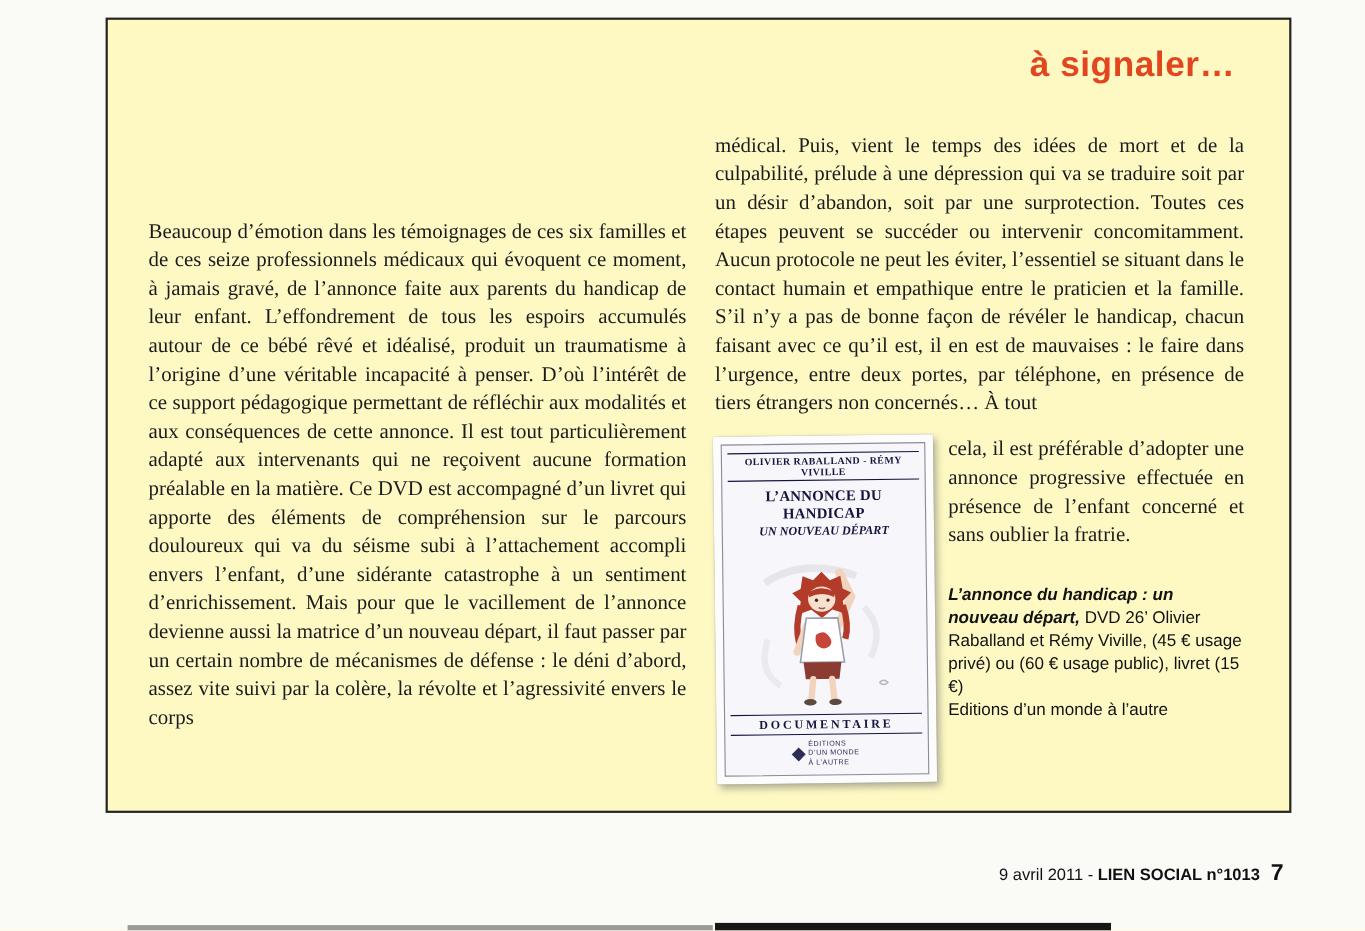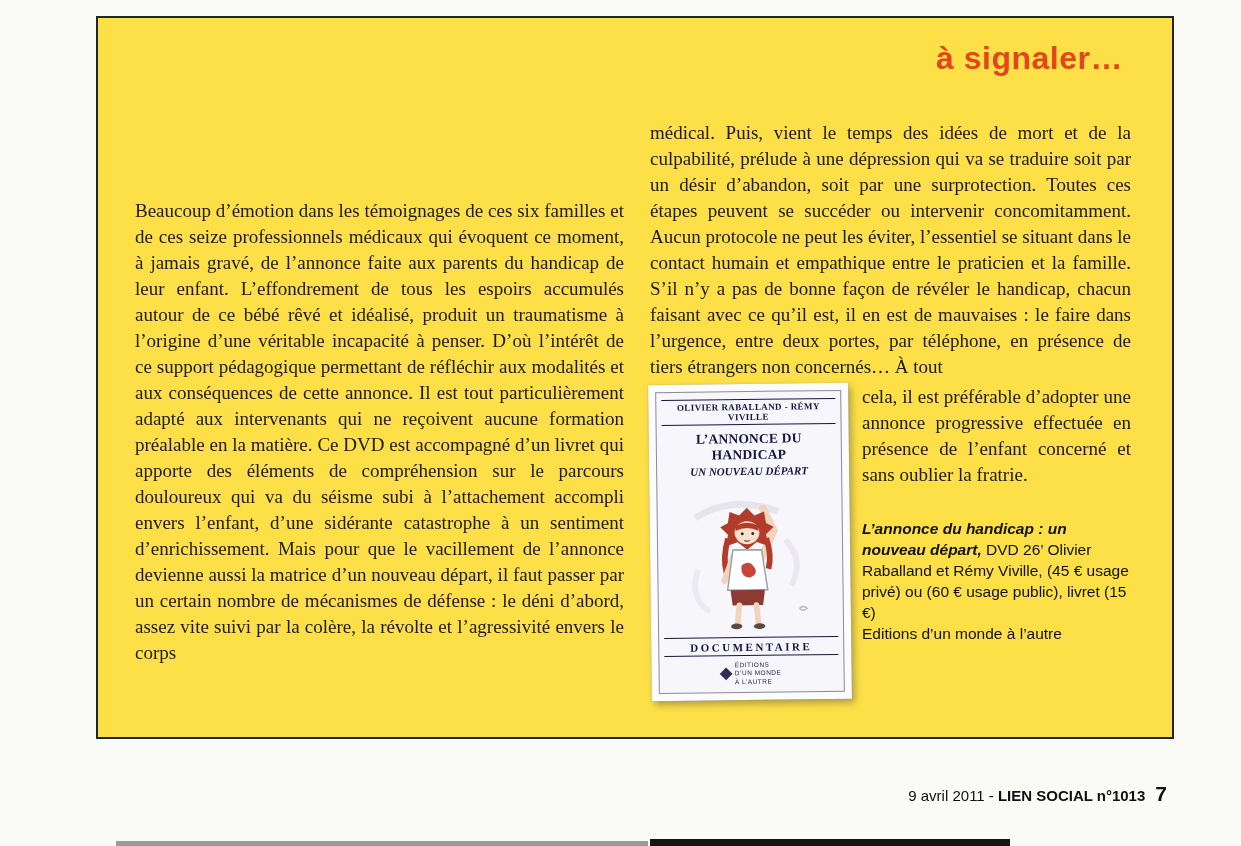--- a/index.html
+++ b/index.html
@@ -9,21 +9,21 @@
     background:#fafaf7;
     font-family:"Liberation Sans", sans-serif;
     overflow:hidden;
   }
 
   
   .page-frame {
     position:absolute;
     left:96px; top:16px;
     width:1078px; height:723px;
-    background:#fde047;
+    background:#fef9c3;
     border:2px solid #242424;
   }
 
   
   .section-label {
     position:absolute;
     top:22px; right:49px;
     font-size:32px;
     font-weight:600;
     letter-spacing:0.5px;
@@ -53,21 +53,21 @@
   .col-left {
     position:absolute;
     left:37px; top:180px;
     width:489px;
   }
   .col-right {
     position:absolute;
     left:552px; top:102px;
     width:481px;
   }
-  .wrap-zone { margin-top:4px; }
+  .wrap-zone { margin-top:16px; }
   .wrap-zone::after { content:""; display:block; clear:both; }
 
   
   .dvd-cover {
     float:left;
     width:200px;
     margin:0 12px 0 0;
     padding:7px;
     background:#fcfcfd;
     transform:rotate(-0.7deg);

